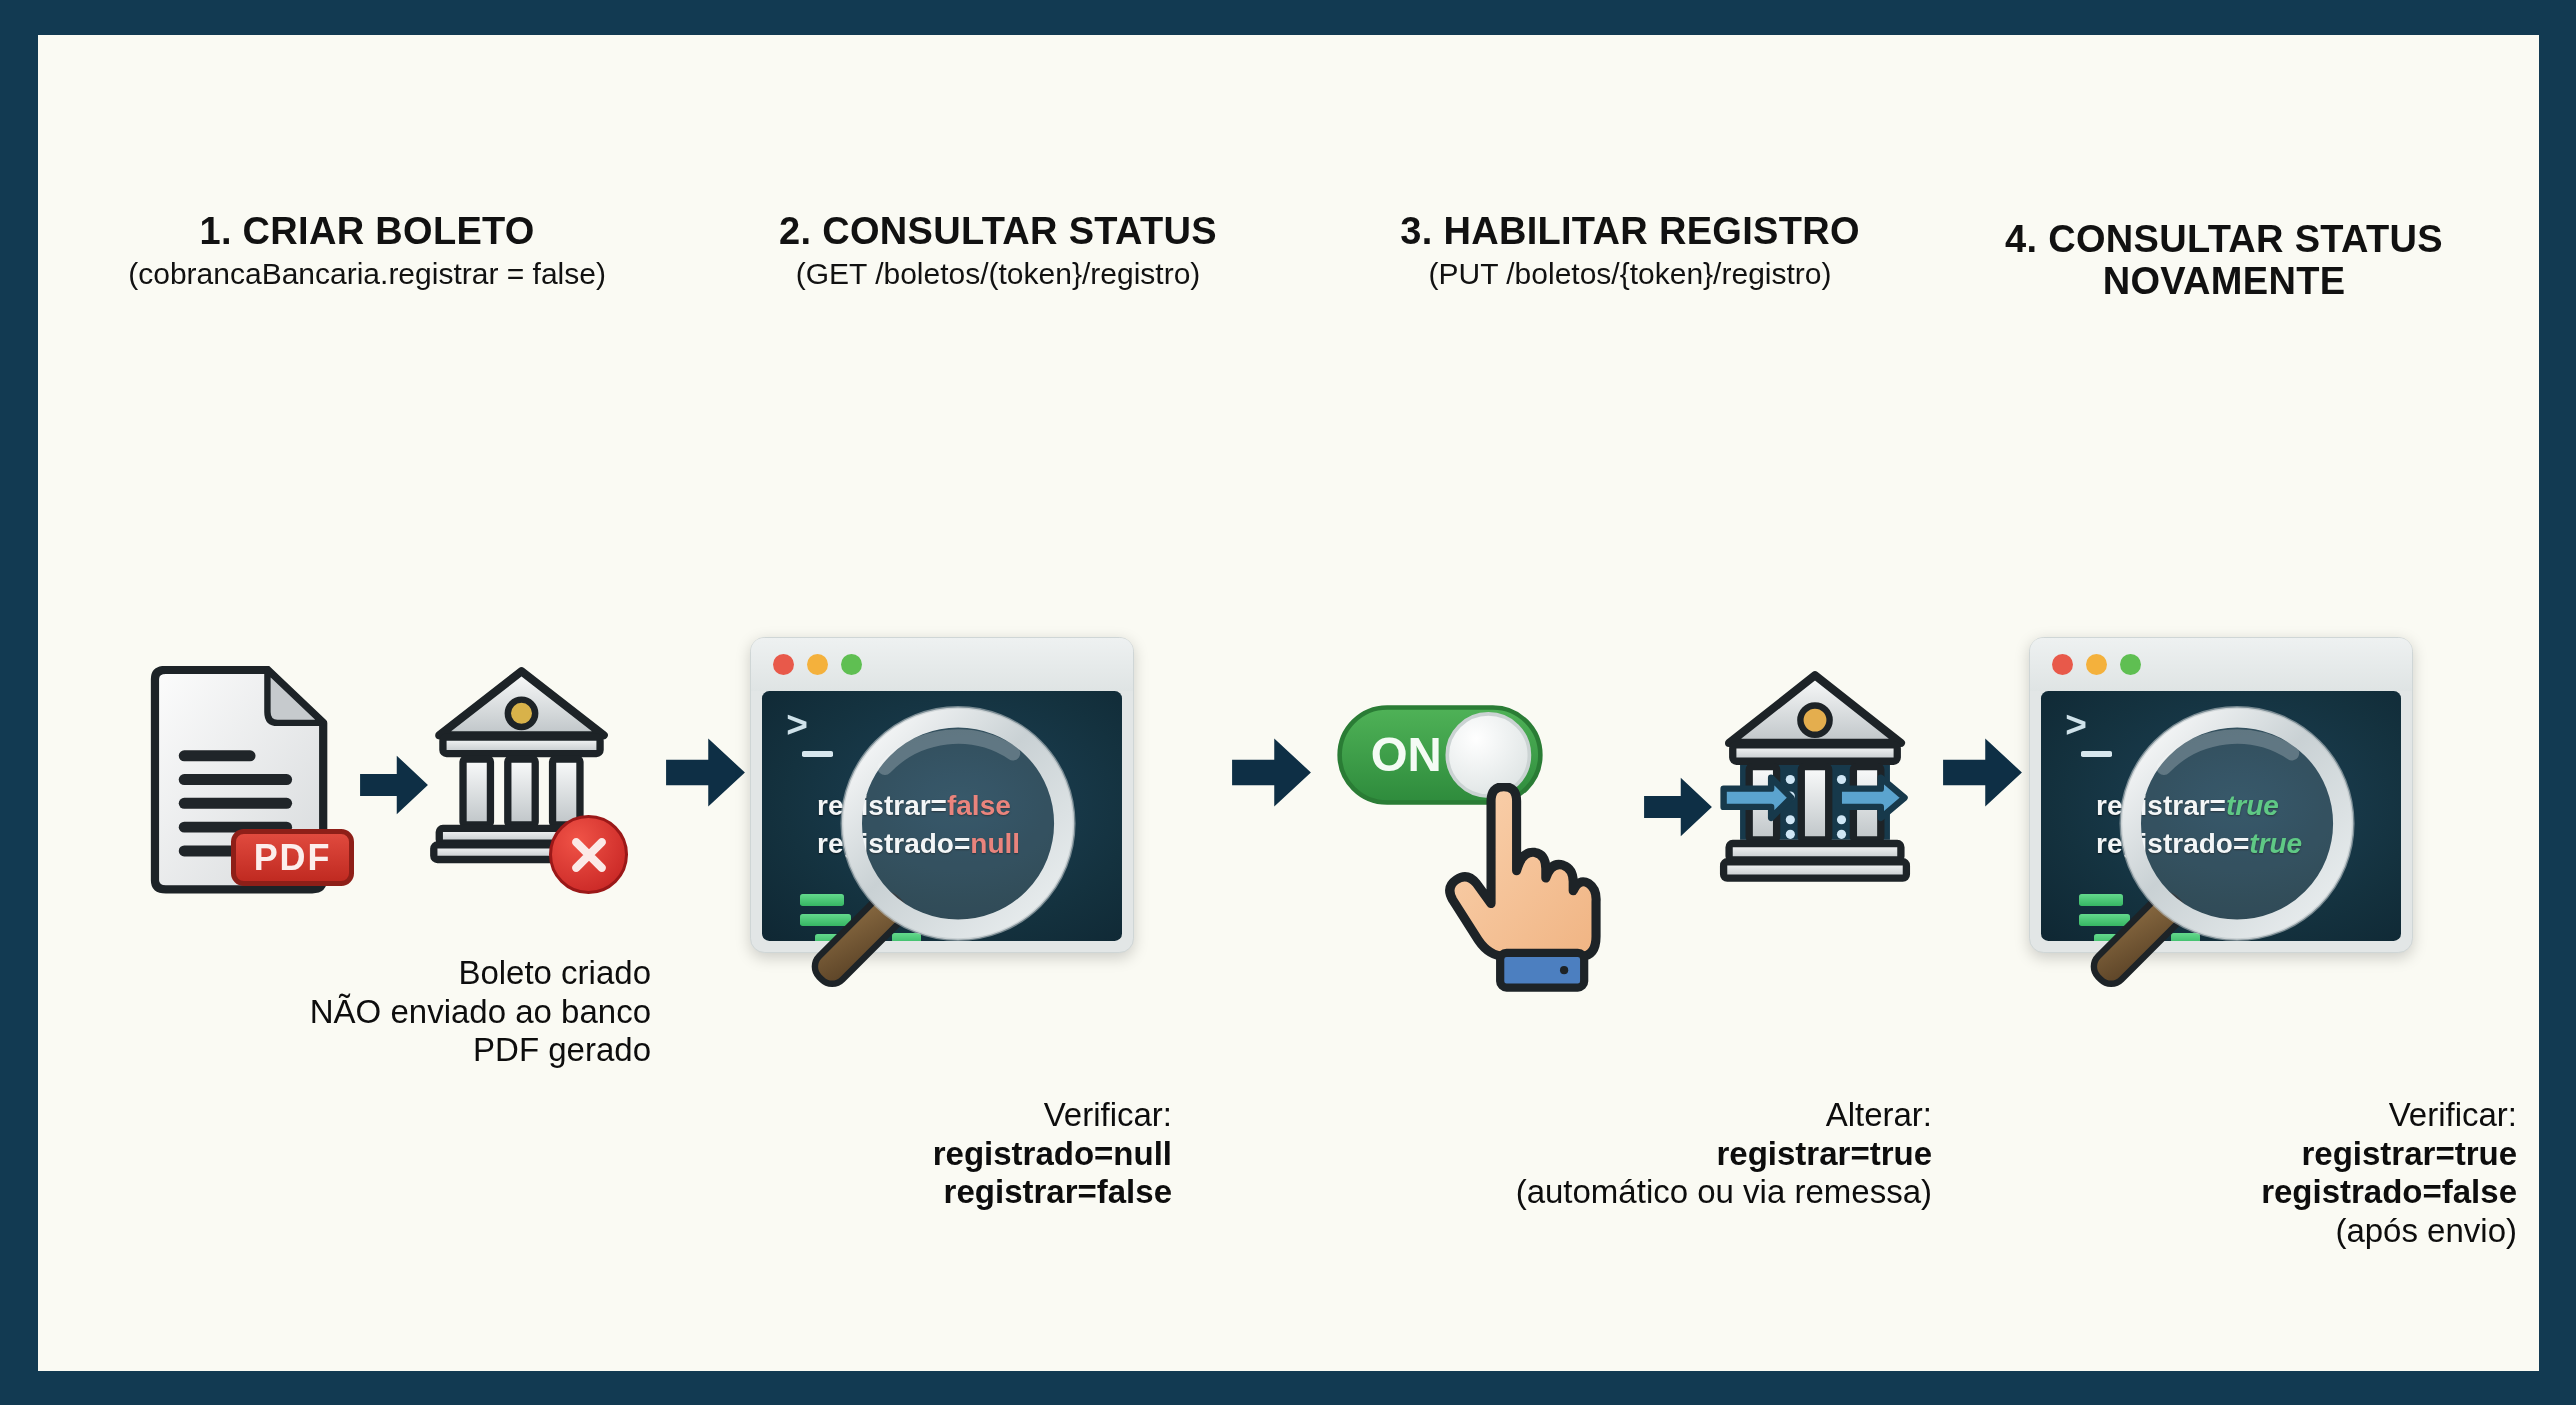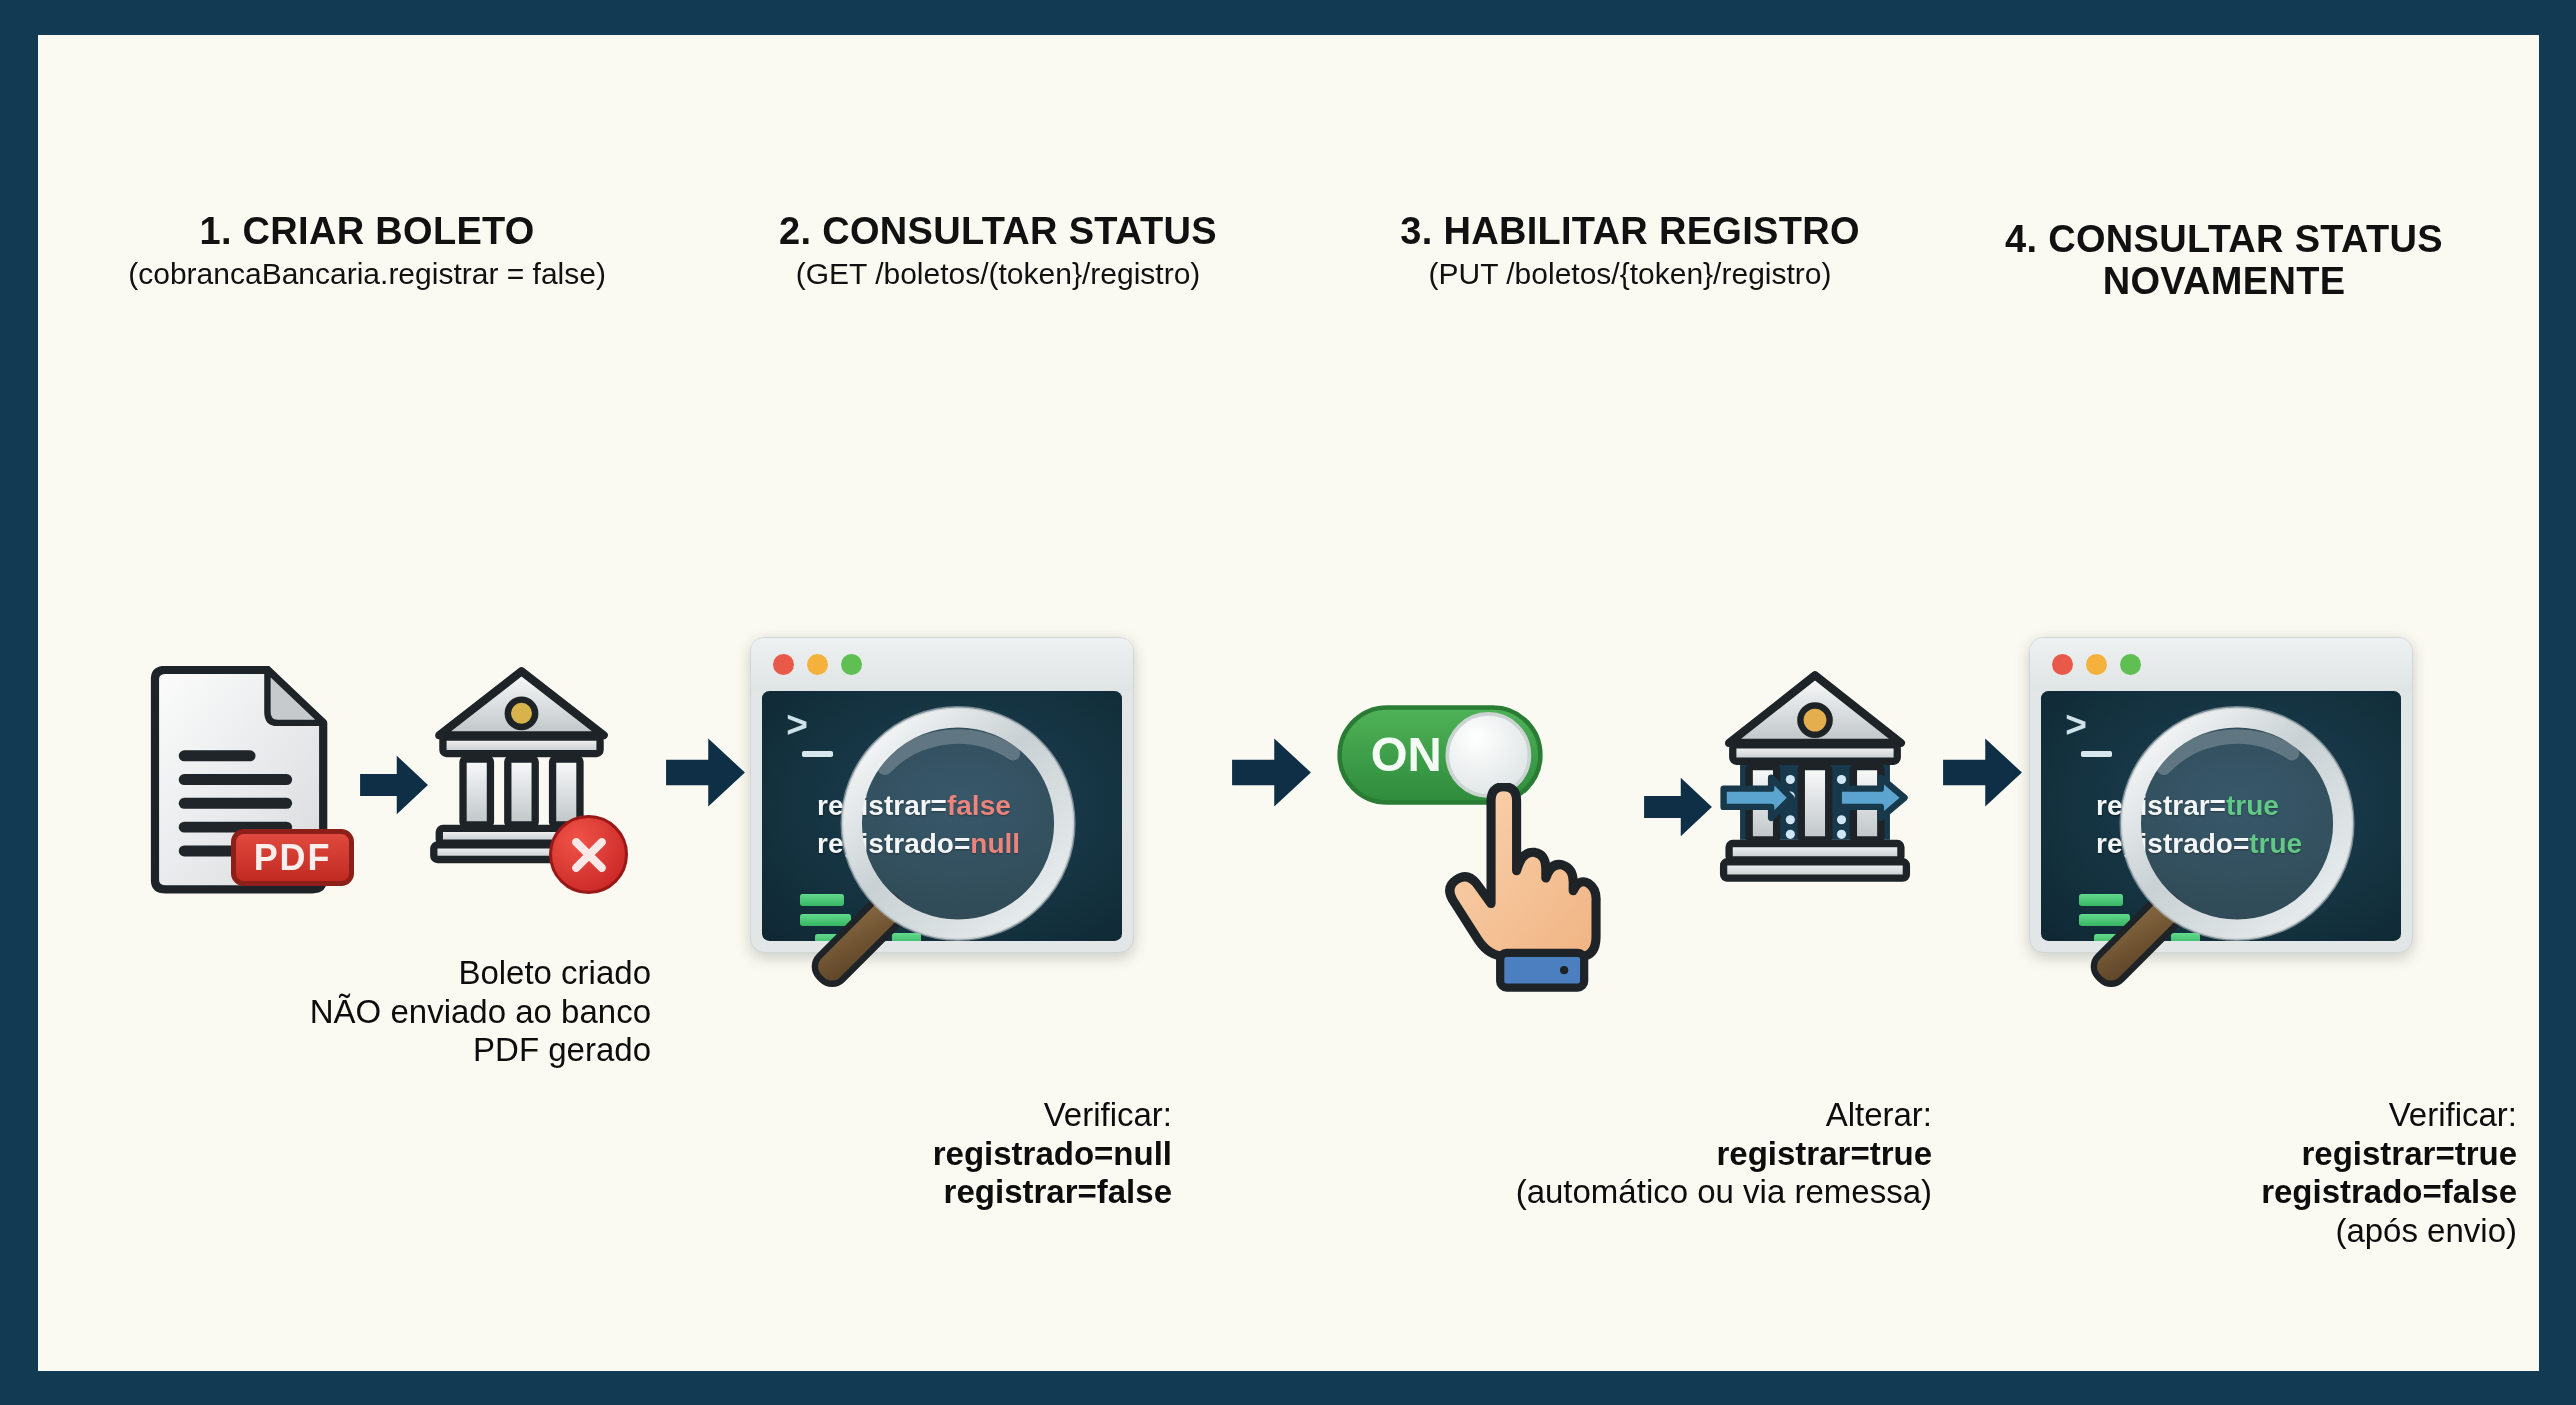--- a/index.html
+++ b/index.html
@@ -111,21 +111,21 @@
     position: absolute;
     font-family: "Liberation Sans", sans-serif;
     font-weight: bold;
     font-size: 28px;
     color: #f2f5f6;
     white-space: nowrap;
     text-shadow: 0 0.9px 1.8px rgba(0,0,0,.55);
   }
   .codeline .v-false { color:#E8746B; }
   .codeline .v-null  { color:#E8746B; }
-  .codeline .v-true  { color:#49C275; }
+  .codeline .v-true  { color:#49C275;font-style:italic; }
   .greenbar { position:absolute; height:12px; border-radius:2.7px;
               background: linear-gradient(#63d98c,#36b663); }
 
   
   .mag { position:absolute; pointer-events:none; }
   .mag svg { display:block; overflow: visible; }
 
   
   .toggle { position:absolute; }
   .toggle svg { display:block; }

